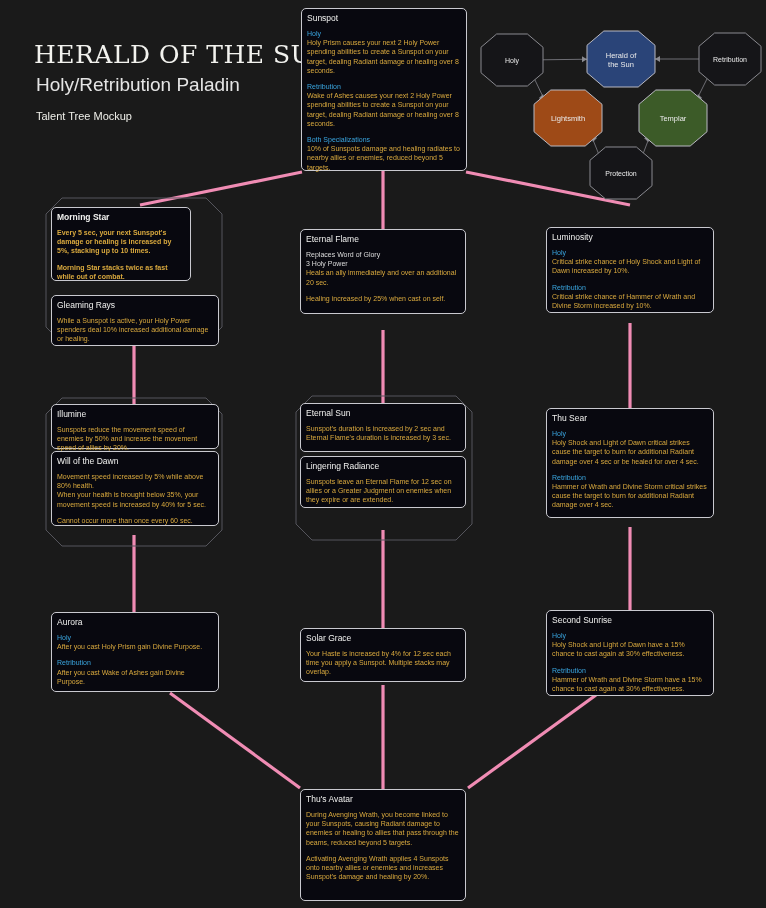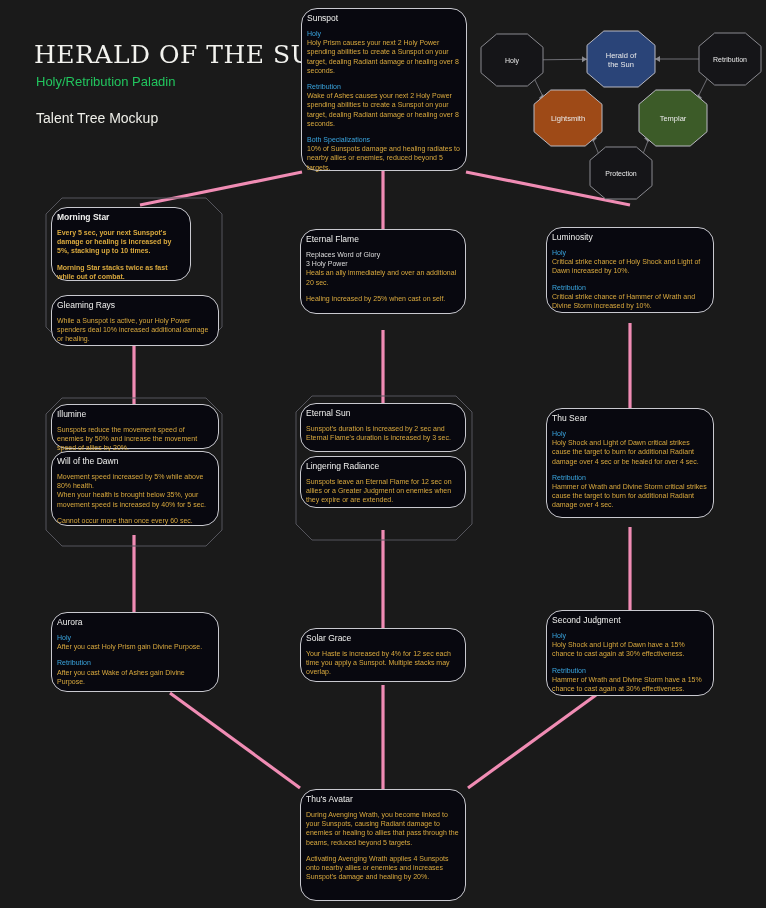--- a/index.html
+++ b/index.html
@@ -14,33 +14,33 @@
   #links{position:absolute;left:0;top:0;width:766px;height:908px;pointer-events:none;}
 
   
   .title-main{
     position:absolute;left:34px;top:40px;
     font-family:"DejaVu Serif", serif;
     font-size:25px;letter-spacing:.5px;color:#f2f2ee;white-space:nowrap;
   }
   .title-sub{
     position:absolute;left:36px;top:74px;
-    font-size:13px;color:#22c55e;white-space:nowrap;
+    font-size:19px;color:#e5e5e5;white-space:nowrap;
   }
   .title-mock{
     position:absolute;left:36px;top:110px;
-    font-size:14px;color:#efefe9;white-space:nowrap;
+    font-size:11px;color:#efefe9;white-space:nowrap;
   }
 
   
   .node{
     position:absolute;
     background:#08080f;
     border:1px solid #c9c9cf;
-    border-radius:16px;
+    border-radius:5px;
     box-sizing:border-box;
     padding:4px 5px 5px 5px;
     color:#d9b24a;
   }
   .node .nname{
     font-size:8.5px;color:#f1f1ef;margin-bottom:5px;line-height:11px;
   }
   .node .para{font-size:7px;line-height:9.2px;color:#d9a93e;margin:0 0 7px 0;}
   .node .para:last-child{margin-bottom:0;}
   .node .spec{font-size:7px;line-height:9.2px;color:#3aa6e0;margin:0;}
@@ -200,21 +200,21 @@
       <p class="spec" style="white-space: pre-line;">Retribution</p>
       <p class="para" style="white-space: pre-line;">After you cast Wake of Ashes gain Divine Purpose.</p>
     </div>
 
   <div class="node" style="left:300px;top:628px;width:166px;height:54px;">
       <div class="nname">Solar Grace</div>
       <p class="para" style="white-space: pre-line;">Your Haste is increased by 4% for 12 sec each time you apply a Sunspot. Multiple stacks may overlap.</p>
     </div>
 
   <div class="node" style="left:546px;top:610px;width:168px;height:86px;">
-      <div class="nname">Second Judgment</div>
+      <div class="nname">Second Sunrise</div>
       <p class="spec" style="white-space: pre-line;">Holy</p>
       <p class="para" style="white-space: pre-line;">Holy Shock and Light of Dawn have a 15% chance to cast again at 30% effectiveness.</p>
       <p class="spec" style="white-space: pre-line;">Retribution</p>
       <p class="para" style="white-space: pre-line;">Hammer of Wrath and Divine Storm have a 15% chance to cast again at 30% effectiveness.</p>
     </div>
 
   <div class="node" style="left:300px;top:789px;width:166px;height:112px;">
       <div class="nname">Thu's Avatar</div>
       <p class="para" style="white-space: pre-line;">During Avenging Wrath, you become linked to your Sunspots, causing Radiant damage to enemies or healing to allies that pass through the beams, reduced beyond 5 targets.</p>
       <p class="para" style="white-space: pre-line;">Activating Avenging Wrath applies 4 Sunspots onto nearby allies or enemies and increases Sunspot's damage and healing by 20%.</p>

